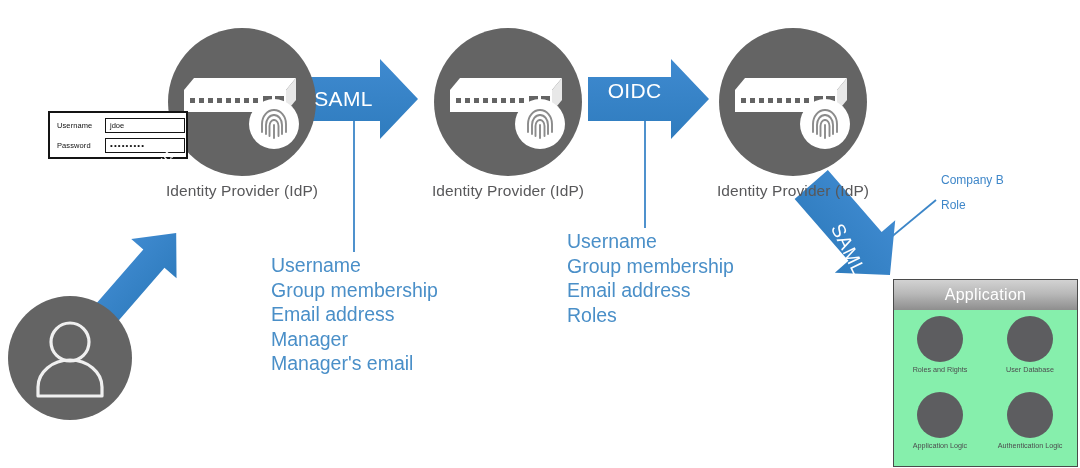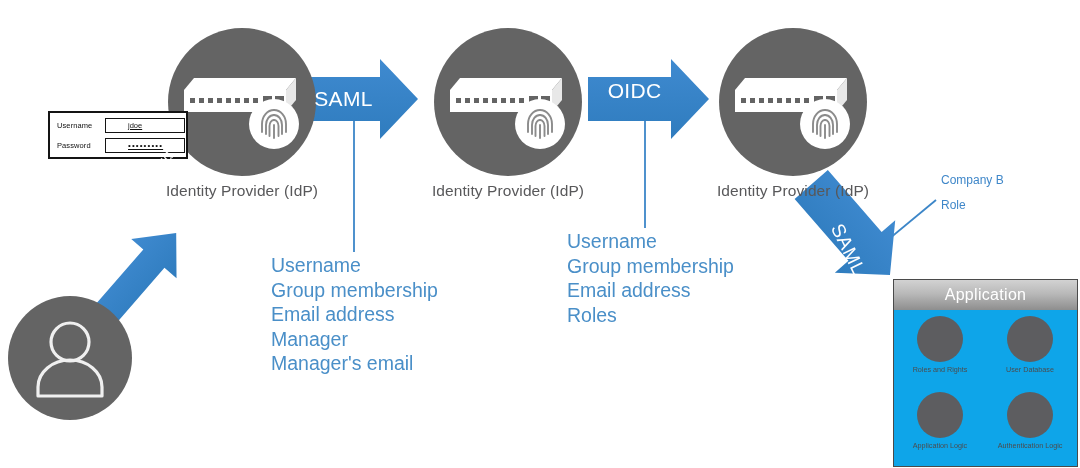--- a/index.html
+++ b/index.html
@@ -59,26 +59,25 @@
     letter-spacing: .1px;
   }
   .login-input {
     flex: 1 1 auto;
     height: 15px;
     border: 1.6px solid #141414;
     background: #fff;
     box-sizing: border-box;
     display: flex;
     align-items: center;
-    padding-left: 22px;
+    padding-left: 4px;
     font-size: 7.5px;
     color: #111;
     overflow: hidden;
     white-space: nowrap;
-    text-decoration: underline;
   }
   .login-input.pw { letter-spacing: 1.1px; font-size: 8px; }
 
   
   .blockarrow { position: absolute; }
   .blockarrow .label {
     position: absolute;
     top: 0; left: 0;
     width: 100%;
     height: 100%;
@@ -118,21 +117,21 @@
     font-size: 12px;
     line-height: 25px;
     white-space: nowrap;
   }
 
   
   .app-panel {
     position: absolute;
     left: 893px; top: 279px;
     width: 185px; height: 188px;
-    background: #0ea5e9;
+    background: #86efac;
     border: 1.6px solid #4a4a4a;
     box-sizing: border-box;
     overflow: hidden;
   }
   .app-header {
     position: absolute;
     left: 0; top: 0;
     width: 100%;
     height: 30px;
     background: linear-gradient(to bottom, #d2d2d2 0%, #b9b9b9 45%, #8e8e8e 100%);

